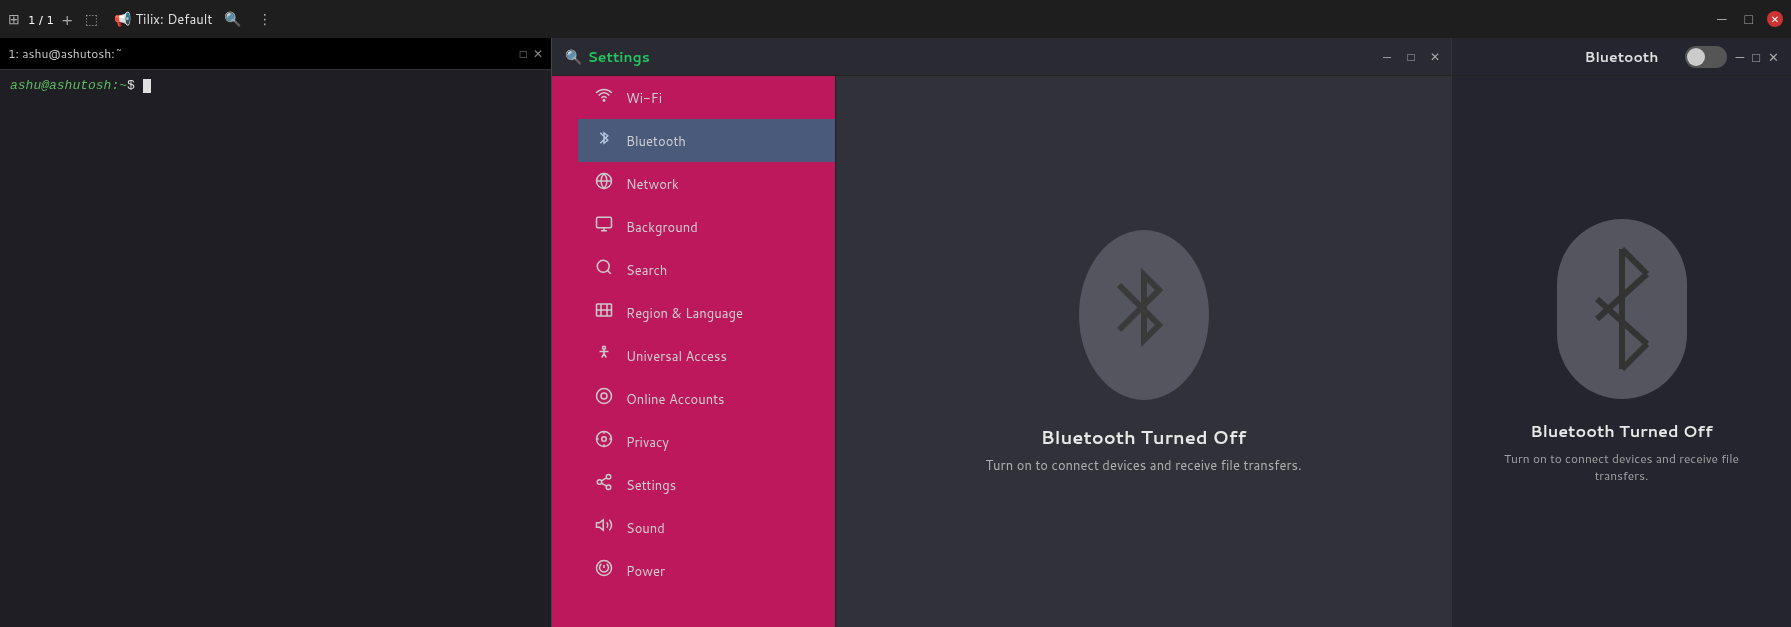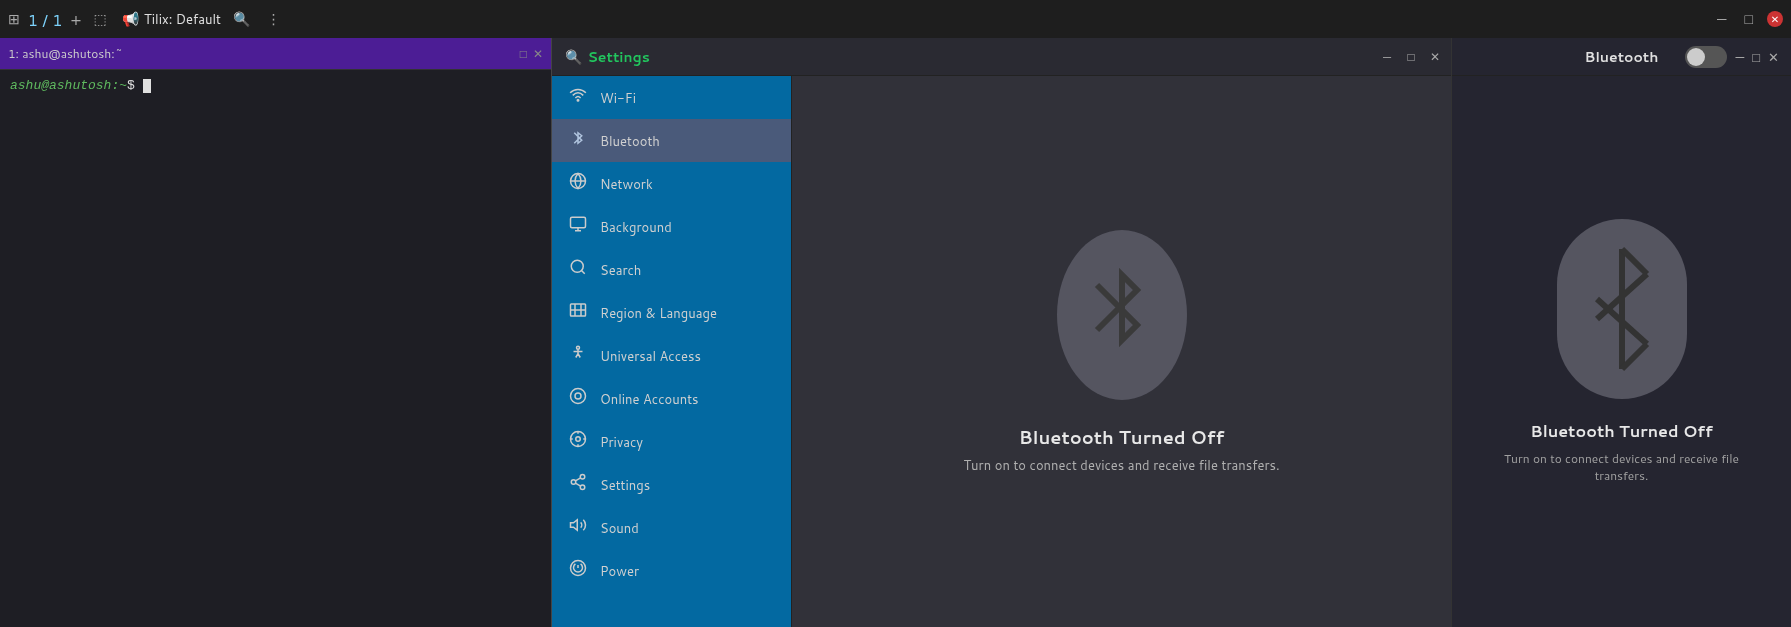--- a/index.html
+++ b/index.html
@@ -26,22 +26,22 @@
       display: flex;
       align-items: center;
       gap: 8px;
     }
     .grid-icon {
       color: #aaa;
       font-size: 14px;
       cursor: pointer;
     }
     .tab-count {
-      color: #7dd3fc;
-      font-size: 16px;
+      color: #ffffff;
+      font-size: 12px;
     }
     .tab-add {
       color: #aaa;
       font-size: 16px;
       cursor: pointer;
     }
     .tilix-center {
       flex: 1;
       display: flex;
       align-items: center;
@@ -85,21 +85,21 @@
 
     
     .terminal-pane {
       flex: 1;
       background: #1e1e24;
       display: flex;
       flex-direction: column;
       min-width: 0;
     }
     .terminal-tab-bar {
-      background: #4c1d95;
+      background: #000000;
       height: 32px;
       display: flex;
       align-items: center;
       padding: 0 8px;
       gap: 16px;
       border-bottom: 1px solid #333;
     }
     .terminal-tab-label {
       color: #ccc;
       font-size: 12px;
@@ -199,25 +199,26 @@
 
     
     .settings-body {
       flex: 1;
       display: flex;
       overflow: hidden;
     }
 
     
     .settings-sidebar {
-      width: 240px;
-      background: #0369a1;
+      width: 284px;
+      background: #be185d;
       overflow-y: auto;
       flex-shrink: 0;
       border-right: 1px solid #222;
+      padding-left: 26px;
     }
     .sidebar-item {
       display: flex;
       align-items: center;
       padding: 10px 16px;
       cursor: pointer;
       gap: 12px;
       color: #d0d0d0;
       font-size: 13px;
     }

